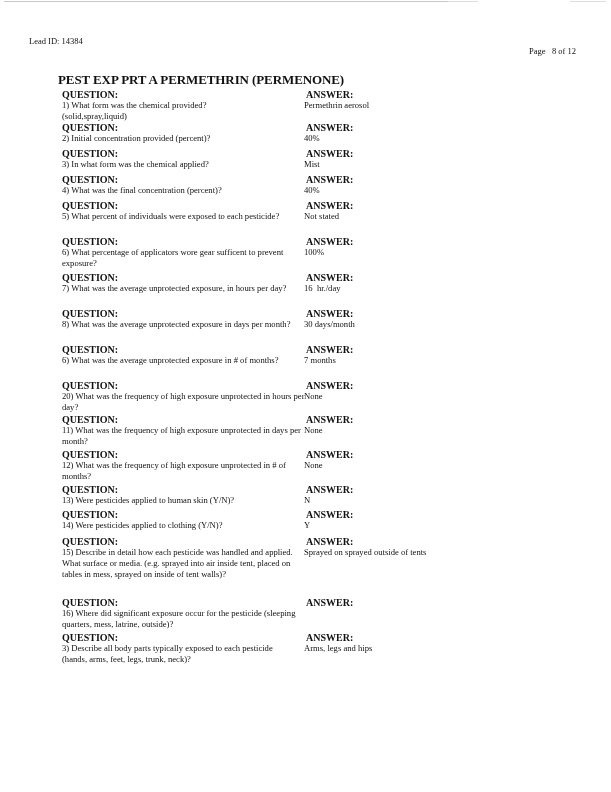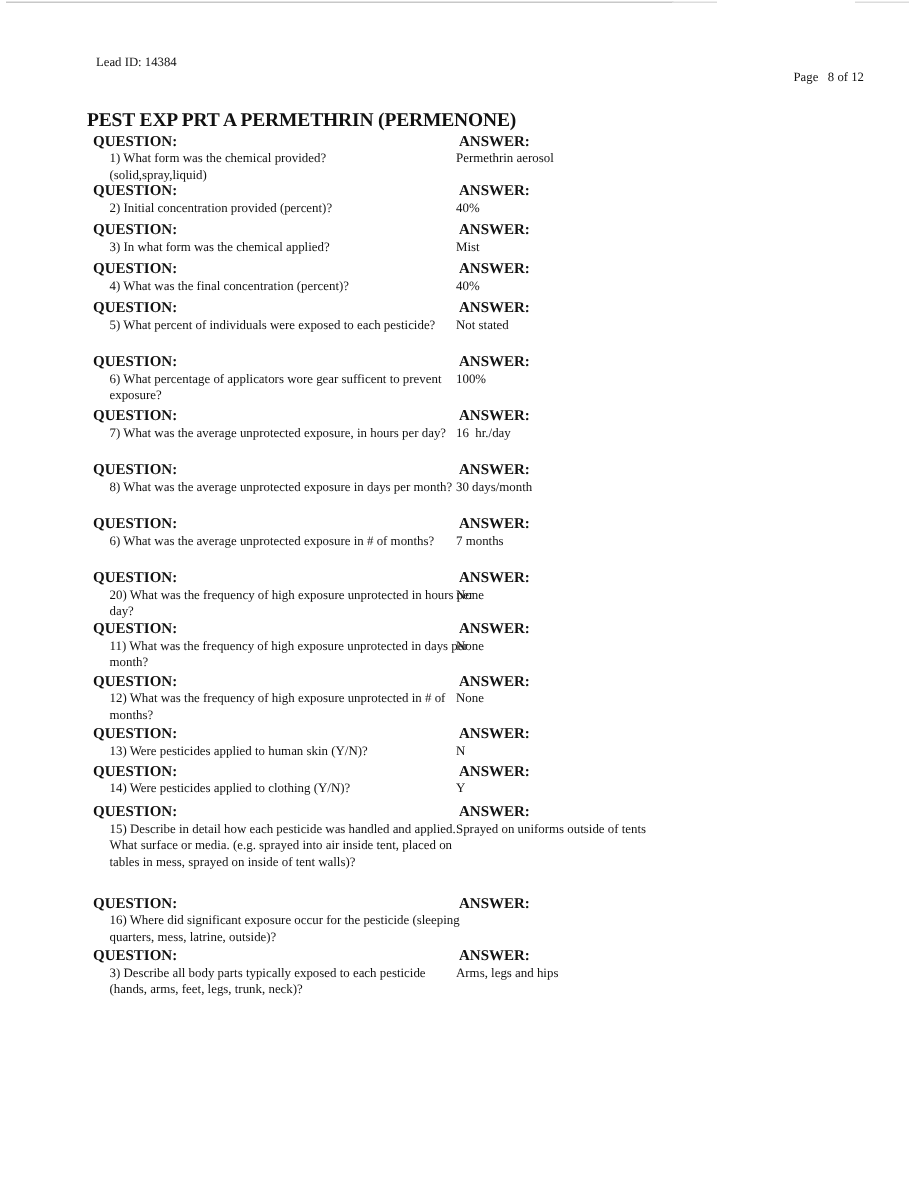--- a/index.html
+++ b/index.html
@@ -14,37 +14,37 @@
   }
   .topline2 {
     position:absolute; left:448px; top:1px; width:30px; height:1px;
     background:#dcdcdc;
   }
   .topline3 {
     position:absolute; left:570px; top:1px; width:36px; height:1px;
     background:#dcdcdc;
   }
   .hdr-left {
-    position:absolute; left:29px; top:36px; font-size:8.5px;margin-left:35px;
+    position:absolute; left:29px; top:36px; font-size:8.5px;
   }
   .hdr-right {
     position:absolute; left:529px; top:36px; font-size:8.5px; white-space:pre;margin-top:10px;
   }
   .title {
     position:absolute; left:58px; top:72px; font-size:13px; font-weight:bold;
     letter-spacing:-0.1px;
   }
   .block { position:absolute; left:62px; width:480px; }
   .qlabel, .alabel {
     position:absolute; top:0; font-weight:bold; font-size:10px; line-height:11px;
   }
   .qlabel { left:0; }
   .alabel { left:244px; }
   .qtext {
-    position:absolute; left:0; top:11px; width:245px; font-size:8.6px; line-height:11px;margin-left:11px;
+    position:absolute; left:0; top:11px; width:245px; font-size:8.6px; line-height:11px;
   }
   .atext {
     position:absolute; left:242px; top:11px; width:200px; font-size:8.6px; line-height:11px;
     white-space:nowrap;
     font-family:Liberation Serif, serif;
   }
 </style>
 </head>
 <body>
 
@@ -152,21 +152,21 @@
   <div class="qlabel">QUESTION:</div>
   <div class="alabel">ANSWER:</div>
   <div class="qtext">14) Were pesticides applied to clothing (Y/N)?</div>
   <div class="atext">Y</div>
 </div>
 
 <div class="block" style="top:536px">
   <div class="qlabel">QUESTION:</div>
   <div class="alabel">ANSWER:</div>
   <div class="qtext" style="width:250px">15) Describe in detail how each pesticide was handled and applied.  What surface or media. (e.g. sprayed into air inside tent, placed on tables in mess, sprayed on inside of tent walls)?</div>
-  <div class="atext">Sprayed on uniforms outside of tents</div>
+  <div class="atext">Sprayed on sprayed outside of tents</div>
 </div>
 
 <div class="block" style="top:597px">
   <div class="qlabel">QUESTION:</div>
   <div class="alabel">ANSWER:</div>
   <div class="qtext">16) Where did significant exposure occur for the pesticide (sleeping quarters, mess, latrine, outside)?</div>
   <div class="atext"></div>
 </div>
 
 <div class="block" style="top:632px">

